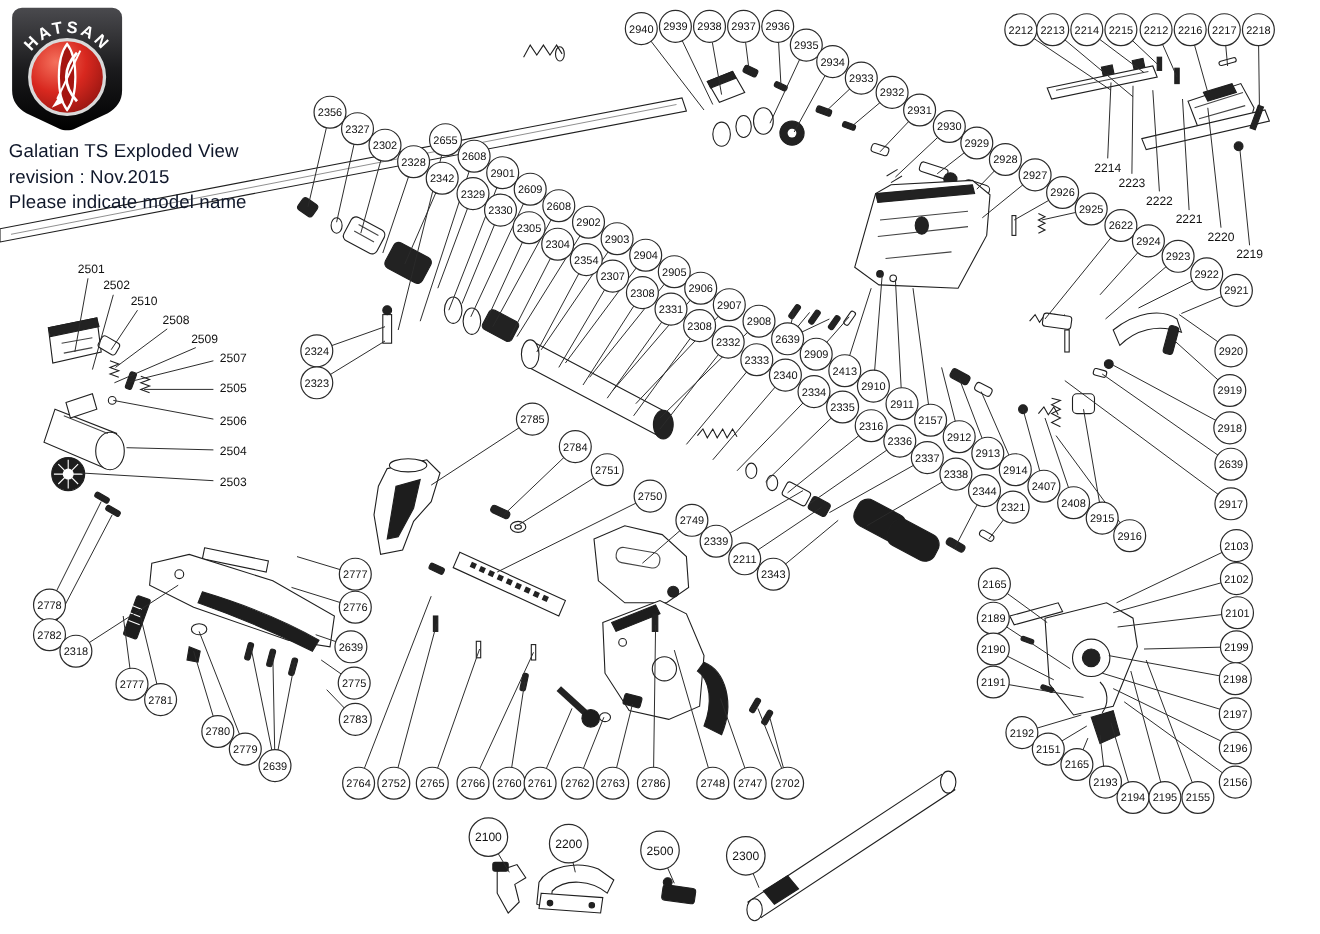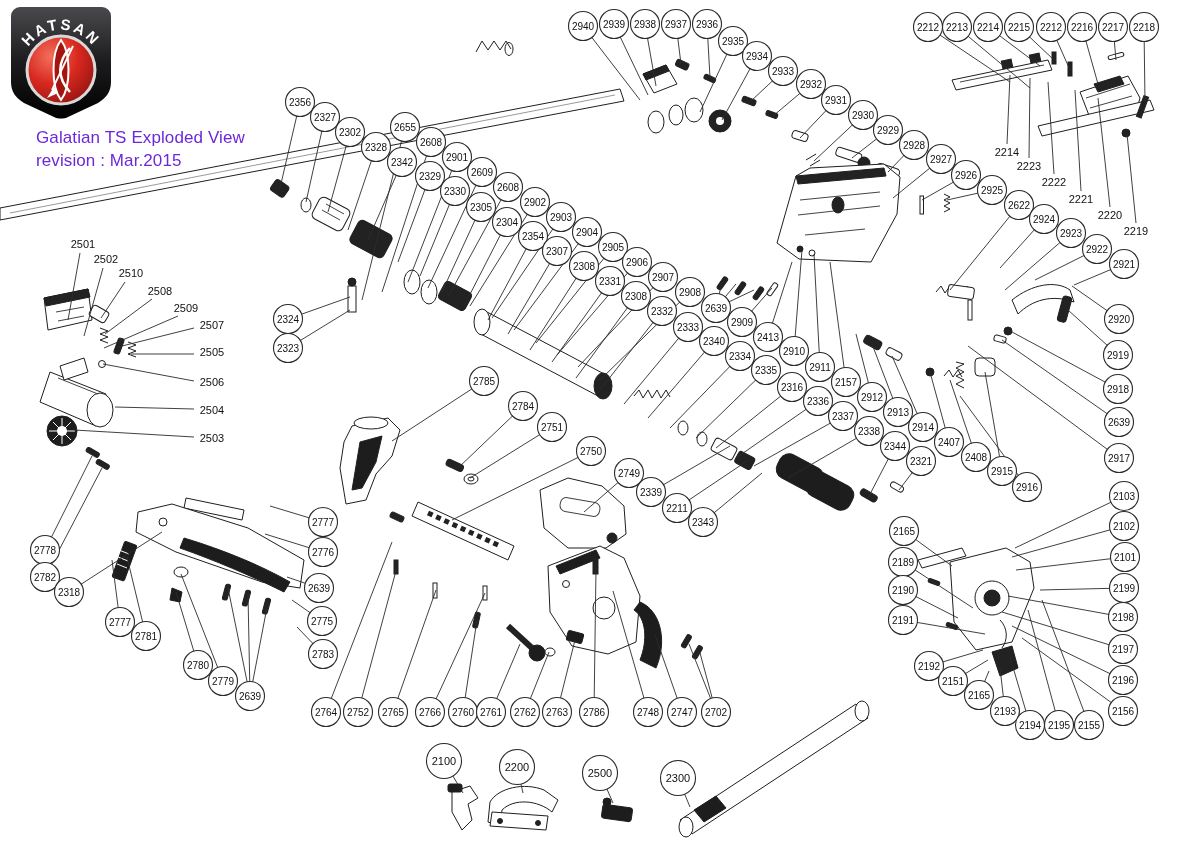--- a/index.html
+++ b/index.html
@@ -1,21 +1,21 @@
 <!DOCTYPE html>
 <html><head>
 <meta charset="utf-8">
 <style>
   html,body{margin:0;padding:0;background:#fff;}
   #page{position:relative;width:1200px;height:849px;background:#fff;overflow:hidden;
         font-family:"Liberation Sans",sans-serif;}
   #diagram{position:absolute;left:0;top:0;}
   #logo{position:absolute;left:10px;top:6px;}
-  #title-block{position:absolute;left:8px;top:126px;width:250px;color:#6d28d9;
-    font-size:17px;line-height:23px;font-weight:normal;letter-spacing:0.1px;margin-left:28px;}
+  #title-block{position:absolute;left:8px;top:126px;width:250px;color:#0f172a;
+    font-size:17px;line-height:23px;font-weight:normal;letter-spacing:0.1px;}
   .ld{stroke:#2b2b2b;stroke-width:0.9;fill:none;}
   .co{fill:#ffffff;stroke:#2b2b2b;stroke-width:1.1;}
   .ct{font:10px "Liberation Sans",sans-serif;fill:#111;text-anchor:middle;}
   .ctb{font:11px "Liberation Sans",sans-serif;fill:#111;text-anchor:middle;}
   .lt{font:11px "Liberation Sans",sans-serif;fill:#111;text-anchor:middle;}
 </style>
 </head>
 <body>
 
 <div id="page">
@@ -971,16 +971,17 @@
       <polygon points="37,92 44,81 48,87" fill="#fff"></polygon>
       <path id="brandArc" d="M13,54 A39,39 0 0 1 89,54" fill="none"></path>
       <text font-size="15" font-weight="bold" fill="#fff" letter-spacing="2.5" font-family="Liberation Sans, sans-serif">
         <textPath href="#brandArc" xlink:href="#brandArc" startOffset="50%" text-anchor="middle">HATSAN</textPath>
       </text>
     </svg>
   </div>
 
   <div id="title-block">
     <div>Galatian TS Exploded View</div>
-    <div>revision : Mar.2015</div>
+    <div>revision : Nov.2015</div>
+    <div>Please indicate model name</div>
   </div>
 
 </div>
 
 </body></html>

